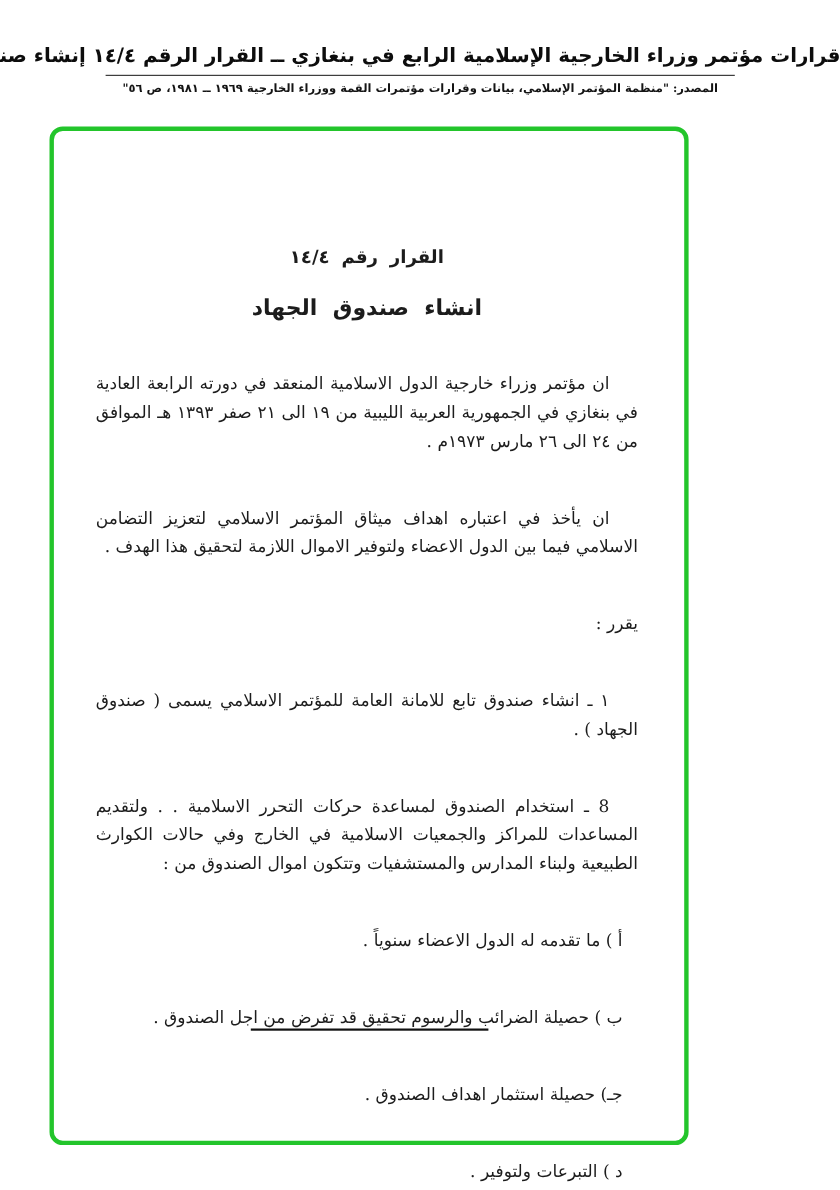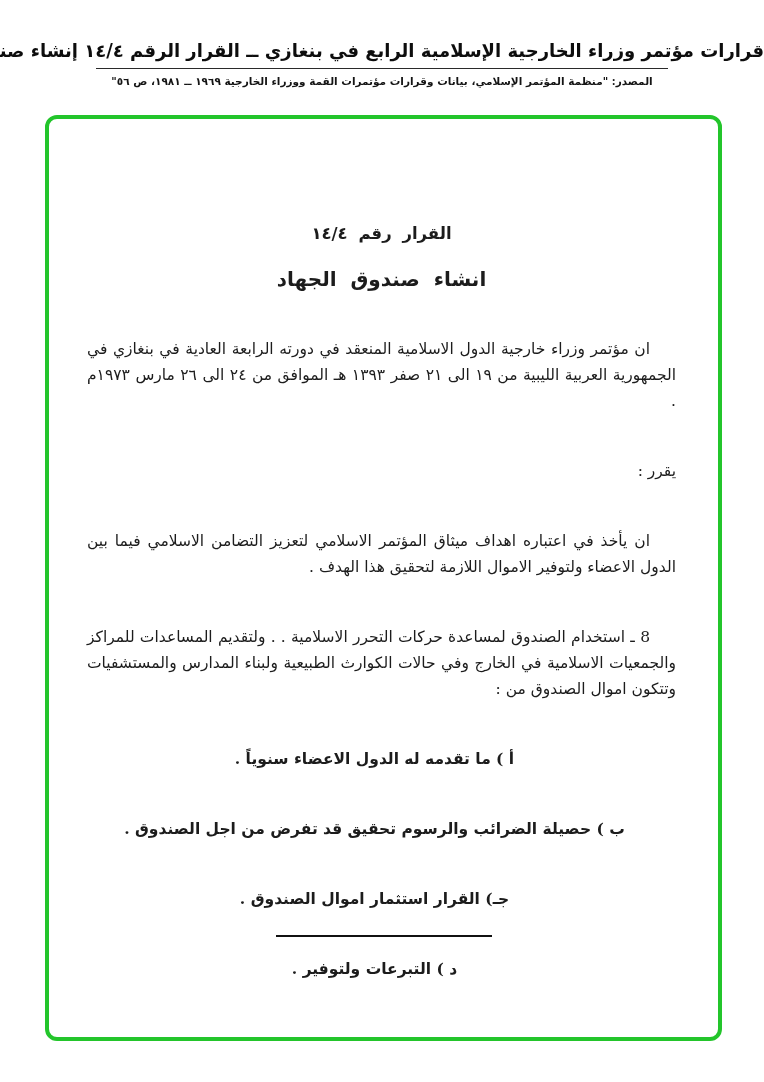--- a/index.html
+++ b/index.html
@@ -12,66 +12,67 @@
   }
 
   
   .citation { direction:rtl; width:100%; padding-top:40px; text-align:center; }
   .citation-title { font-size:18px; font-weight:bold; white-space:nowrap; color:#0d0d0d; }
   .citation-rule { width:572px; border-top:1.5px solid #2a2a2a; margin:7px auto 6px; }
   .citation-source { font-size:10.5px; font-weight:bold; white-space:nowrap; color:#141414; }
 
   
   .green-box {
-    position:absolute; left:45px; top:115px; width:677px; height:926px;
+    position:absolute; left:45px; top:115px; width:581px; height:926px;
     border:4px solid var(--green); border-radius:12px; background:#ffffff;
   }
 
   
   .doc {
     direction:rtl; position:absolute; top:0; right:0; left:0; bottom:0;
     padding:102px 42px 0 38px;
     font-size:15.5px; line-height:26px; color:#1c1c1c;
   }
   .doc-title    { text-align:center; font-size:16.5px; font-weight:bold; word-spacing:5px; margin-bottom:19px; }
   .doc-subtitle { text-align:center; font-size:20px;  font-weight:bold; word-spacing:7px; margin-bottom:21px; }
   .para   { text-align:justify; margin-bottom:13px;margin-top:44px; }
   .indent { text-indent:26px; }
   .decides { text-align:right; }
   .subitems { margin-bottom:13px; }
-  .subitem { margin-right:14px; margin-bottom:8px; text-align:center;font-weight:bold; }
+  .subitem { margin-right:14px; margin-bottom:8px; text-align:right; }
   .end-rule {
     position:absolute; top:816px; left:50%; transform:translateX(-50%);
     width:216px; border-top:2.5px solid #111;
   }
 </style>
 </head>
 <body>
 
 <header class="citation">
   <div class="citation-title">قرارات مؤتمر وزراء الخارجية الإسلامية الرابع في بنغازي  ــ  القرار الرقم ١٤/٤ إنشاء صندوق الجهاد</div>
   <div class="citation-rule"></div>
   <div class="citation-source">المصدر: "منظمة المؤتمر الإسلامي، بيانات وقرارات مؤتمرات القمة ووزراء الخارجية ١٩٦٩ ــ ١٩٨١، ص ٥٦"</div>
 </header>
 
 <div class="green-box">
   <article class="doc">
     <h1 class="doc-title">القرار رقم ١٤/٤</h1>
     <h2 class="doc-subtitle">انشاء صندوق الجهاد</h2>
 
     <p class="para indent">ان مؤتمر وزراء خارجية الدول الاسلامية المنعقد في دورته الرابعة العادية في بنغازي في الجمهورية العربية الليبية من ١٩ الى ٢١ صفر ١٣٩٣ هـ الموافق من ٢٤ الى ٢٦ مارس ١٩٧٣م .</p>
+    <p class="para indent">ان يأخذ في اعتباره اهداف ميثاق المؤتمر الاسلامي لتعزيز التضامن الاسلامي فيما بين الدول الاعضاء ولتوفير الاموال اللازمة لتحقيق هذا الهدف .</p>
+
     <p class="para decides">يقرر :</p>
 
-    <p class="para indent">ان يأخذ في اعتباره اهداف ميثاق المؤتمر الاسلامي لتعزيز التضامن الاسلامي فيما بين الدول الاعضاء ولتوفير الاموال اللازمة لتحقيق هذا الهدف .</p>
-
+    <p class="para indent">١ ـ انشاء صندوق تابع للامانة العامة للمؤتمر الاسلامي يسمى ( صندوق الجهاد ) .</p>
     <p class="para indent">8 ـ استخدام الصندوق لمساعدة حركات التحرر الاسلامية . . ولتقديم المساعدات للمراكز والجمعيات الاسلامية في الخارج وفي حالات الكوارث الطبيعية ولبناء المدارس والمستشفيات وتتكون اموال الصندوق من :</p>
 
     <div class="subitems">
       <p class="para subitem">أ )  ما تقدمه له الدول الاعضاء سنوياً .</p>
       <p class="para subitem">ب )  حصيلة الضرائب والرسوم تحقيق قد تفرض من اجل الصندوق .</p>
-      <p class="para subitem">جـ)  القرار استثمار اموال الصندوق .</p>
+      <p class="para subitem">جـ)  حصيلة استثمار اهداف الصندوق .</p>
       <p class="para subitem">د )  التبرعات ولتوفير .</p>
     </div>
 
 
     <div class="end-rule"></div>
   </article>
 </div>
 
 </body></html>

